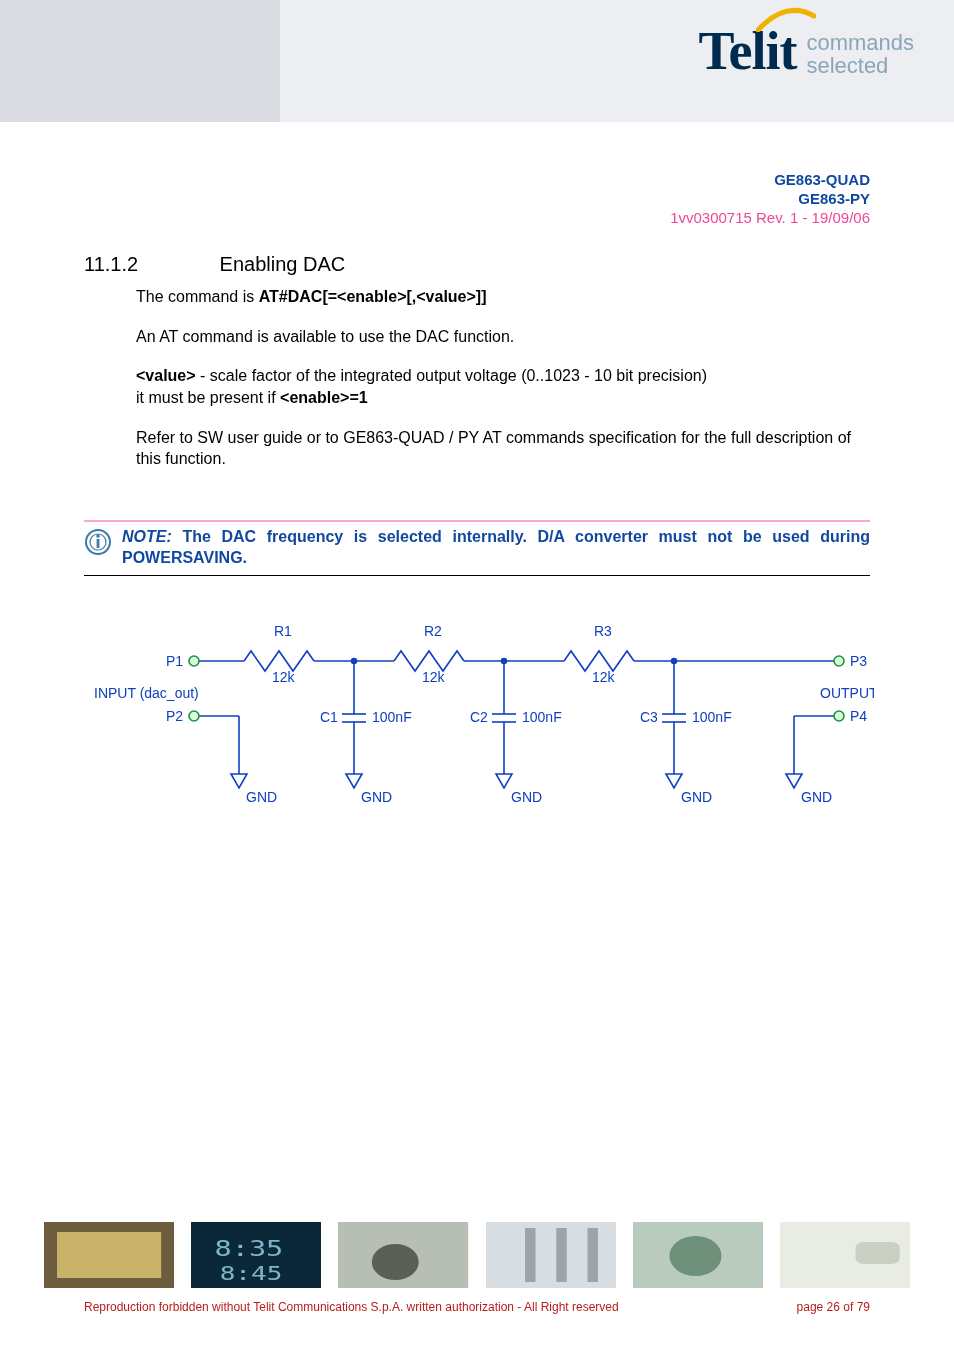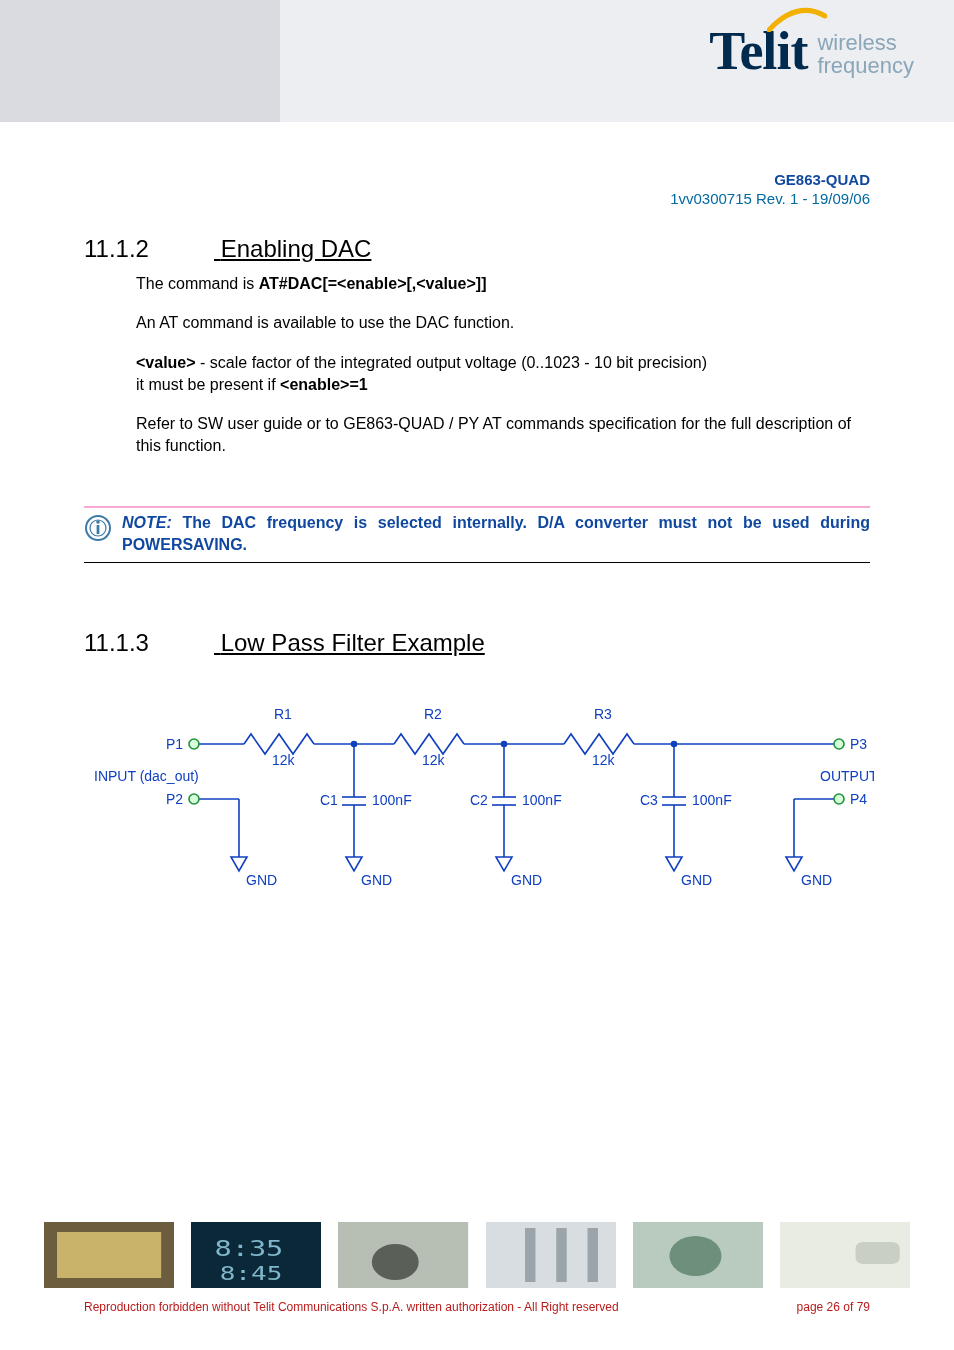--- a/index.html
+++ b/index.html
@@ -59,36 +59,35 @@
 
   
   .doc-header {
     text-align: right;
     padding: 26px 84px 0 0;
     font-size: 15px;
     line-height: 1.25;
   }
   .doc-header .prod1,
   .doc-header .prod2 { font-weight: 700; color: #10489f; }
-  .doc-header .rev   { color: #0369a1; }
+  .doc-header .rev   { color: #ec4899; }
 
   
   .content {
     padding: 24px 84px 0 84px;
     font-size: 16px;
     color: #000;
     line-height: 1.35;
   }
 
   .h-number { display:inline-block; width:130px; }
   h2.section {
-    font-size: 24px;
+    font-size: 20px;
     font-weight: 400;
     margin-bottom: 8px;
-    text-decoration: underline;
   }
   .indent { margin-left: 52px; }
   .para { margin-bottom: 18px; }
   .bold { font-weight: 700; }
 
   
   .note-wrap {
     margin: 50px 0 0 0;
     border-top: 2px solid #f9a8d4;
     border-bottom: 1px solid #000;
@@ -146,28 +145,29 @@
   <div class="banner-left-block"></div>
   <div class="banner-right-block"></div>
   <div class="logo-wrap">
     <div class="logo-telit">
       <svg class="logo-swoosh" viewBox="0 0 60 26">
         <path d="M2 24 Q 30 -6 58 10" stroke="#f2b100" stroke-width="5" fill="none" stroke-linecap="round"></path>
       </svg>
       <span>Telit</span>
     </div>
     <div class="logo-tag">
-      <div>wireless</div>
-      <div>frequency</div>
+      <div>commands</div>
+      <div>selected</div>
     </div>
   </div>
 </div>
 
 <div class="doc-header">
   <div class="prod1">GE863-QUAD</div>
+  <div class="prod2">GE863-PY</div>
   <div class="rev">1vv0300715 Rev. 1 - 19/09/06</div>
 </div>
 
 <div class="content">
 
   <h2 class="section">
     <span class="h-number">11.1.2</span>
     <span>Enabling DAC</span>
   </h2>
 
@@ -191,24 +191,20 @@
       <circle cx="14" cy="14" r="12" fill="none" stroke="#3c7aa8" stroke-width="2"></circle>
       <circle cx="14" cy="14" r="8" fill="none" stroke="#3c7aa8" stroke-width="1.2"></circle>
       <rect x="12.6" y="11" width="2.8" height="9" fill="#3c7aa8"></rect>
       <circle cx="14" cy="8" r="1.8" fill="#3c7aa8"></circle>
     </svg>
     <div class="note-text">
       <span class="note-label">NOTE:</span><span> The DAC frequency is selected internally. D/A converter must not be used during POWERSAVING.</span>
     </div>
   </div>
 
-  <h2 class="section" style="margin-top:64px;">
-    <span class="h-number">11.1.3</span>
-    <span>Low Pass Filter Example</span>
-  </h2>
 
   <div class="circuit">
     <svg width="780" height="220" viewBox="0 0 780 220" font-family="Arial" font-size="14">
 
       <g stroke="#1040c0" stroke-width="1.6" fill="none">
 
         <line x1="105" y1="55" x2="150" y2="55"></line>
 
         <polyline points="150,55 157,45 171,65 185,45 199,65 213,45 220,55"></polyline>
         <line x1="220" y1="55" x2="300" y2="55"></line>

